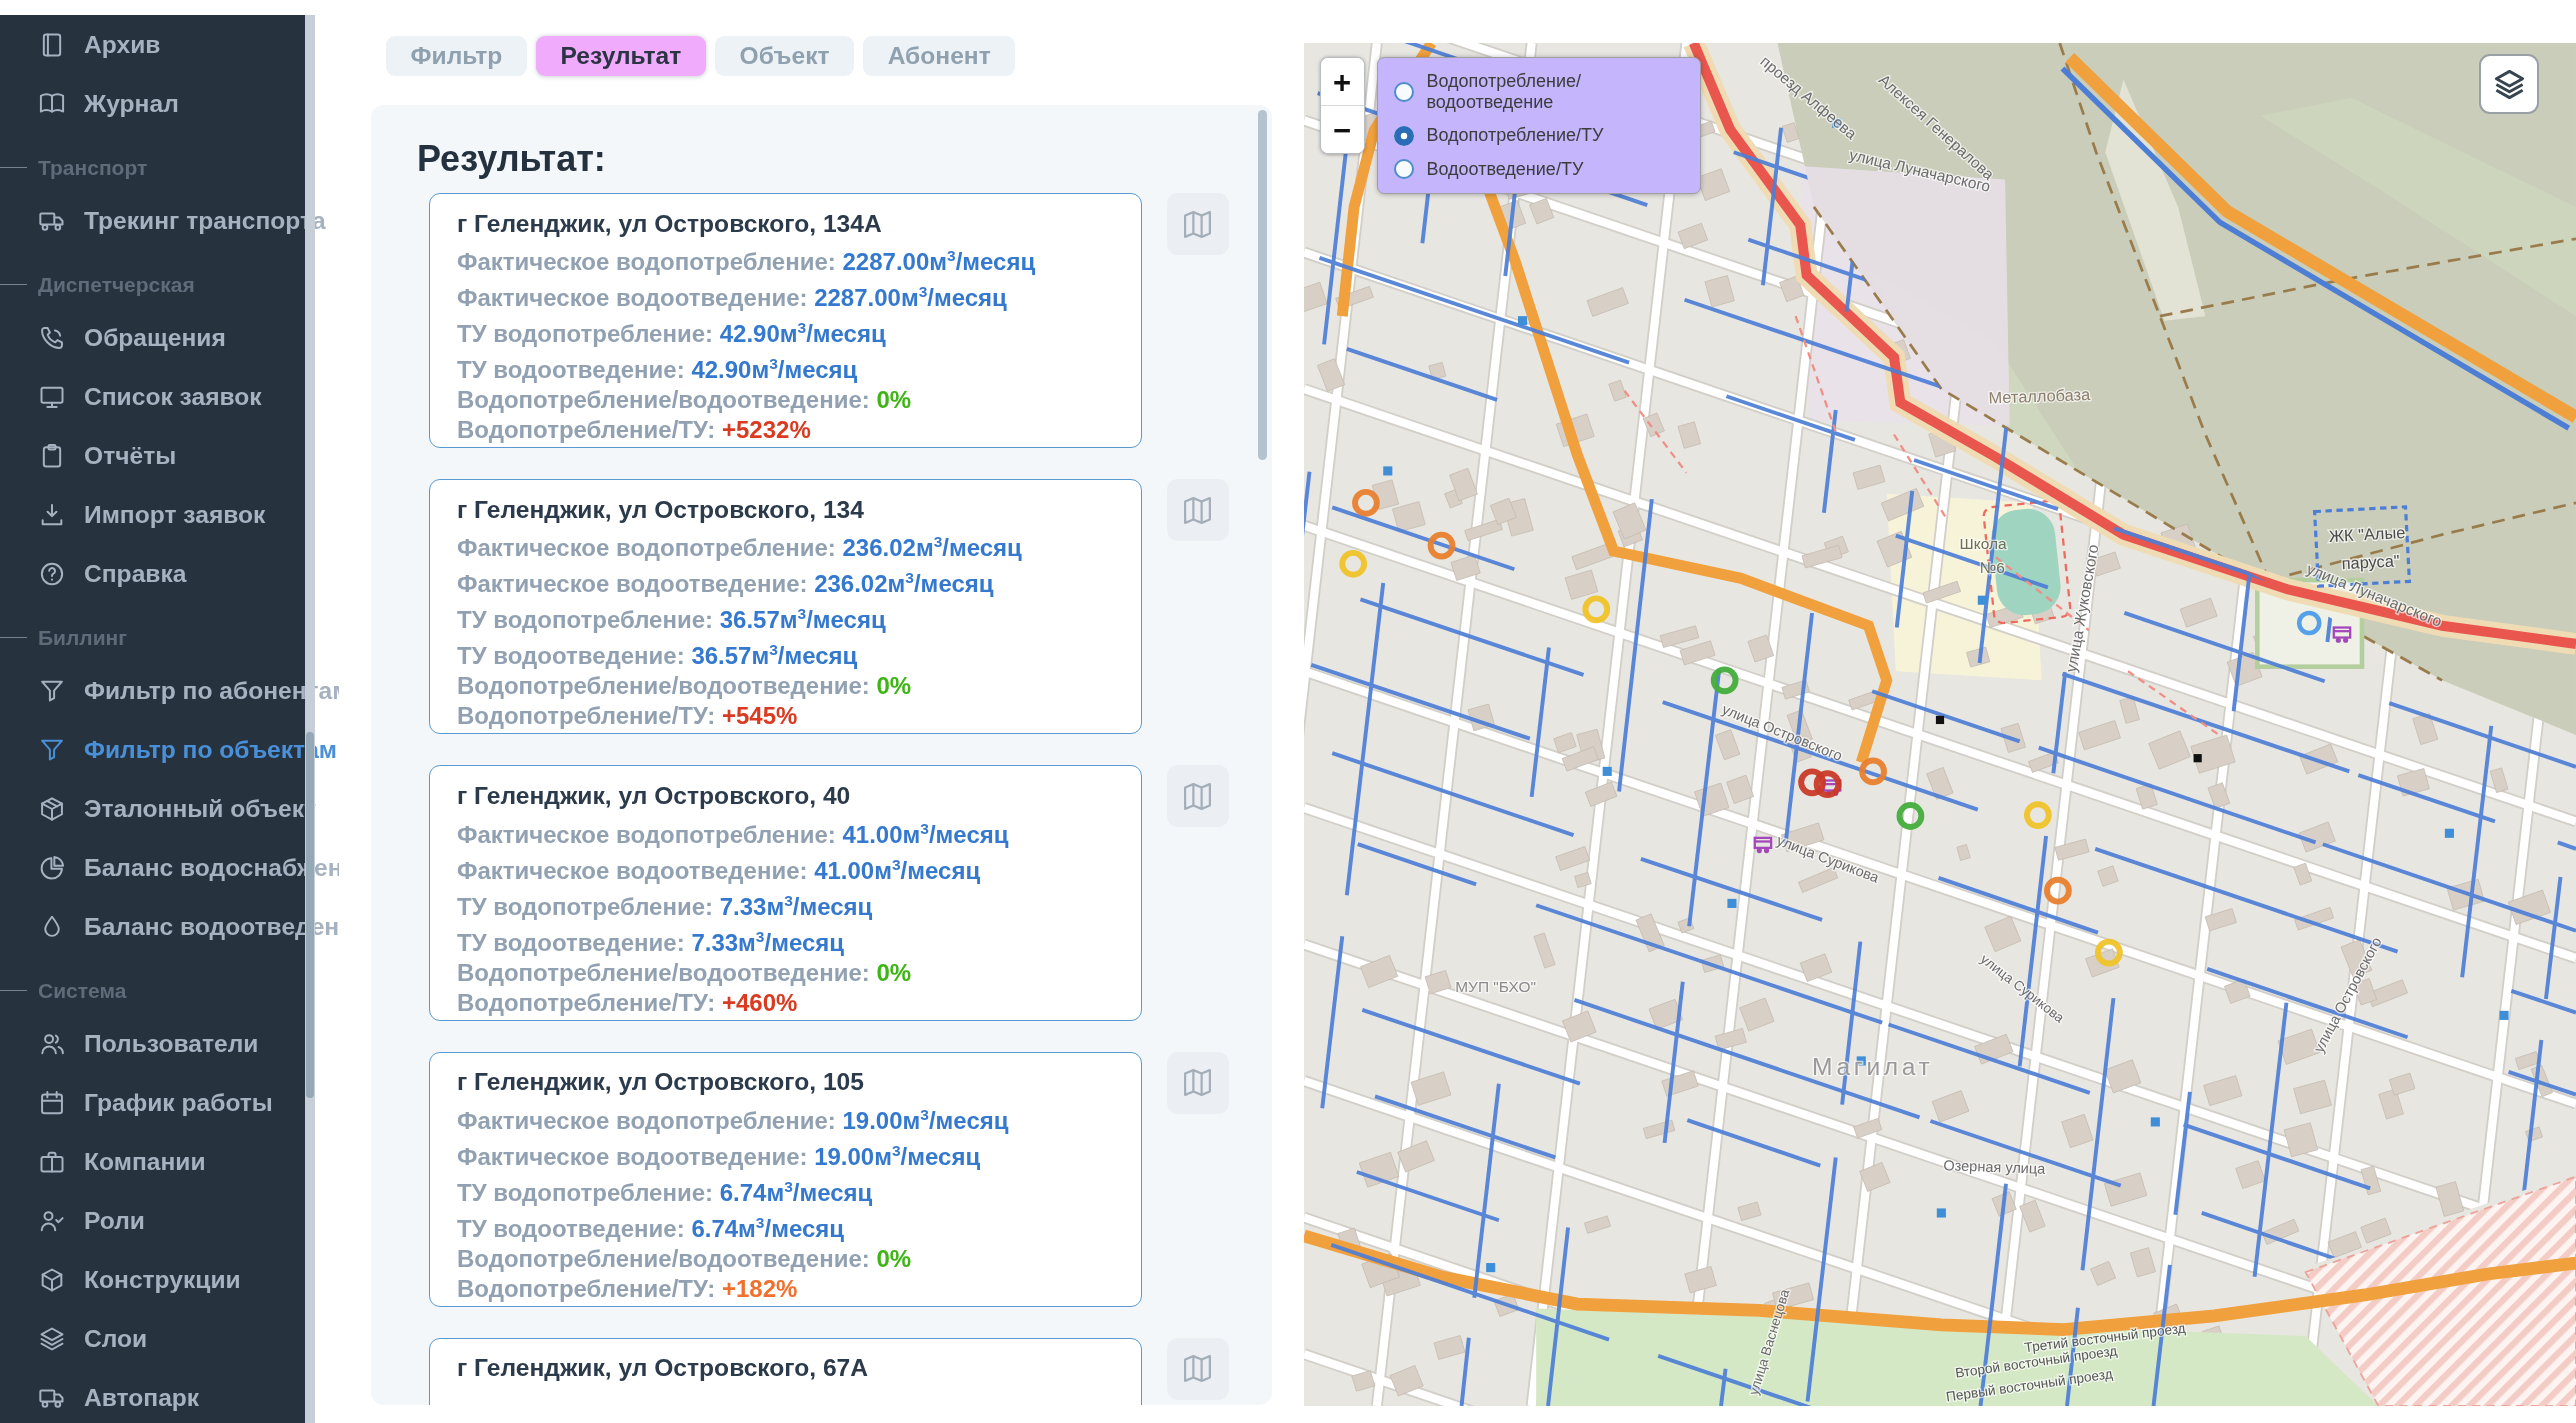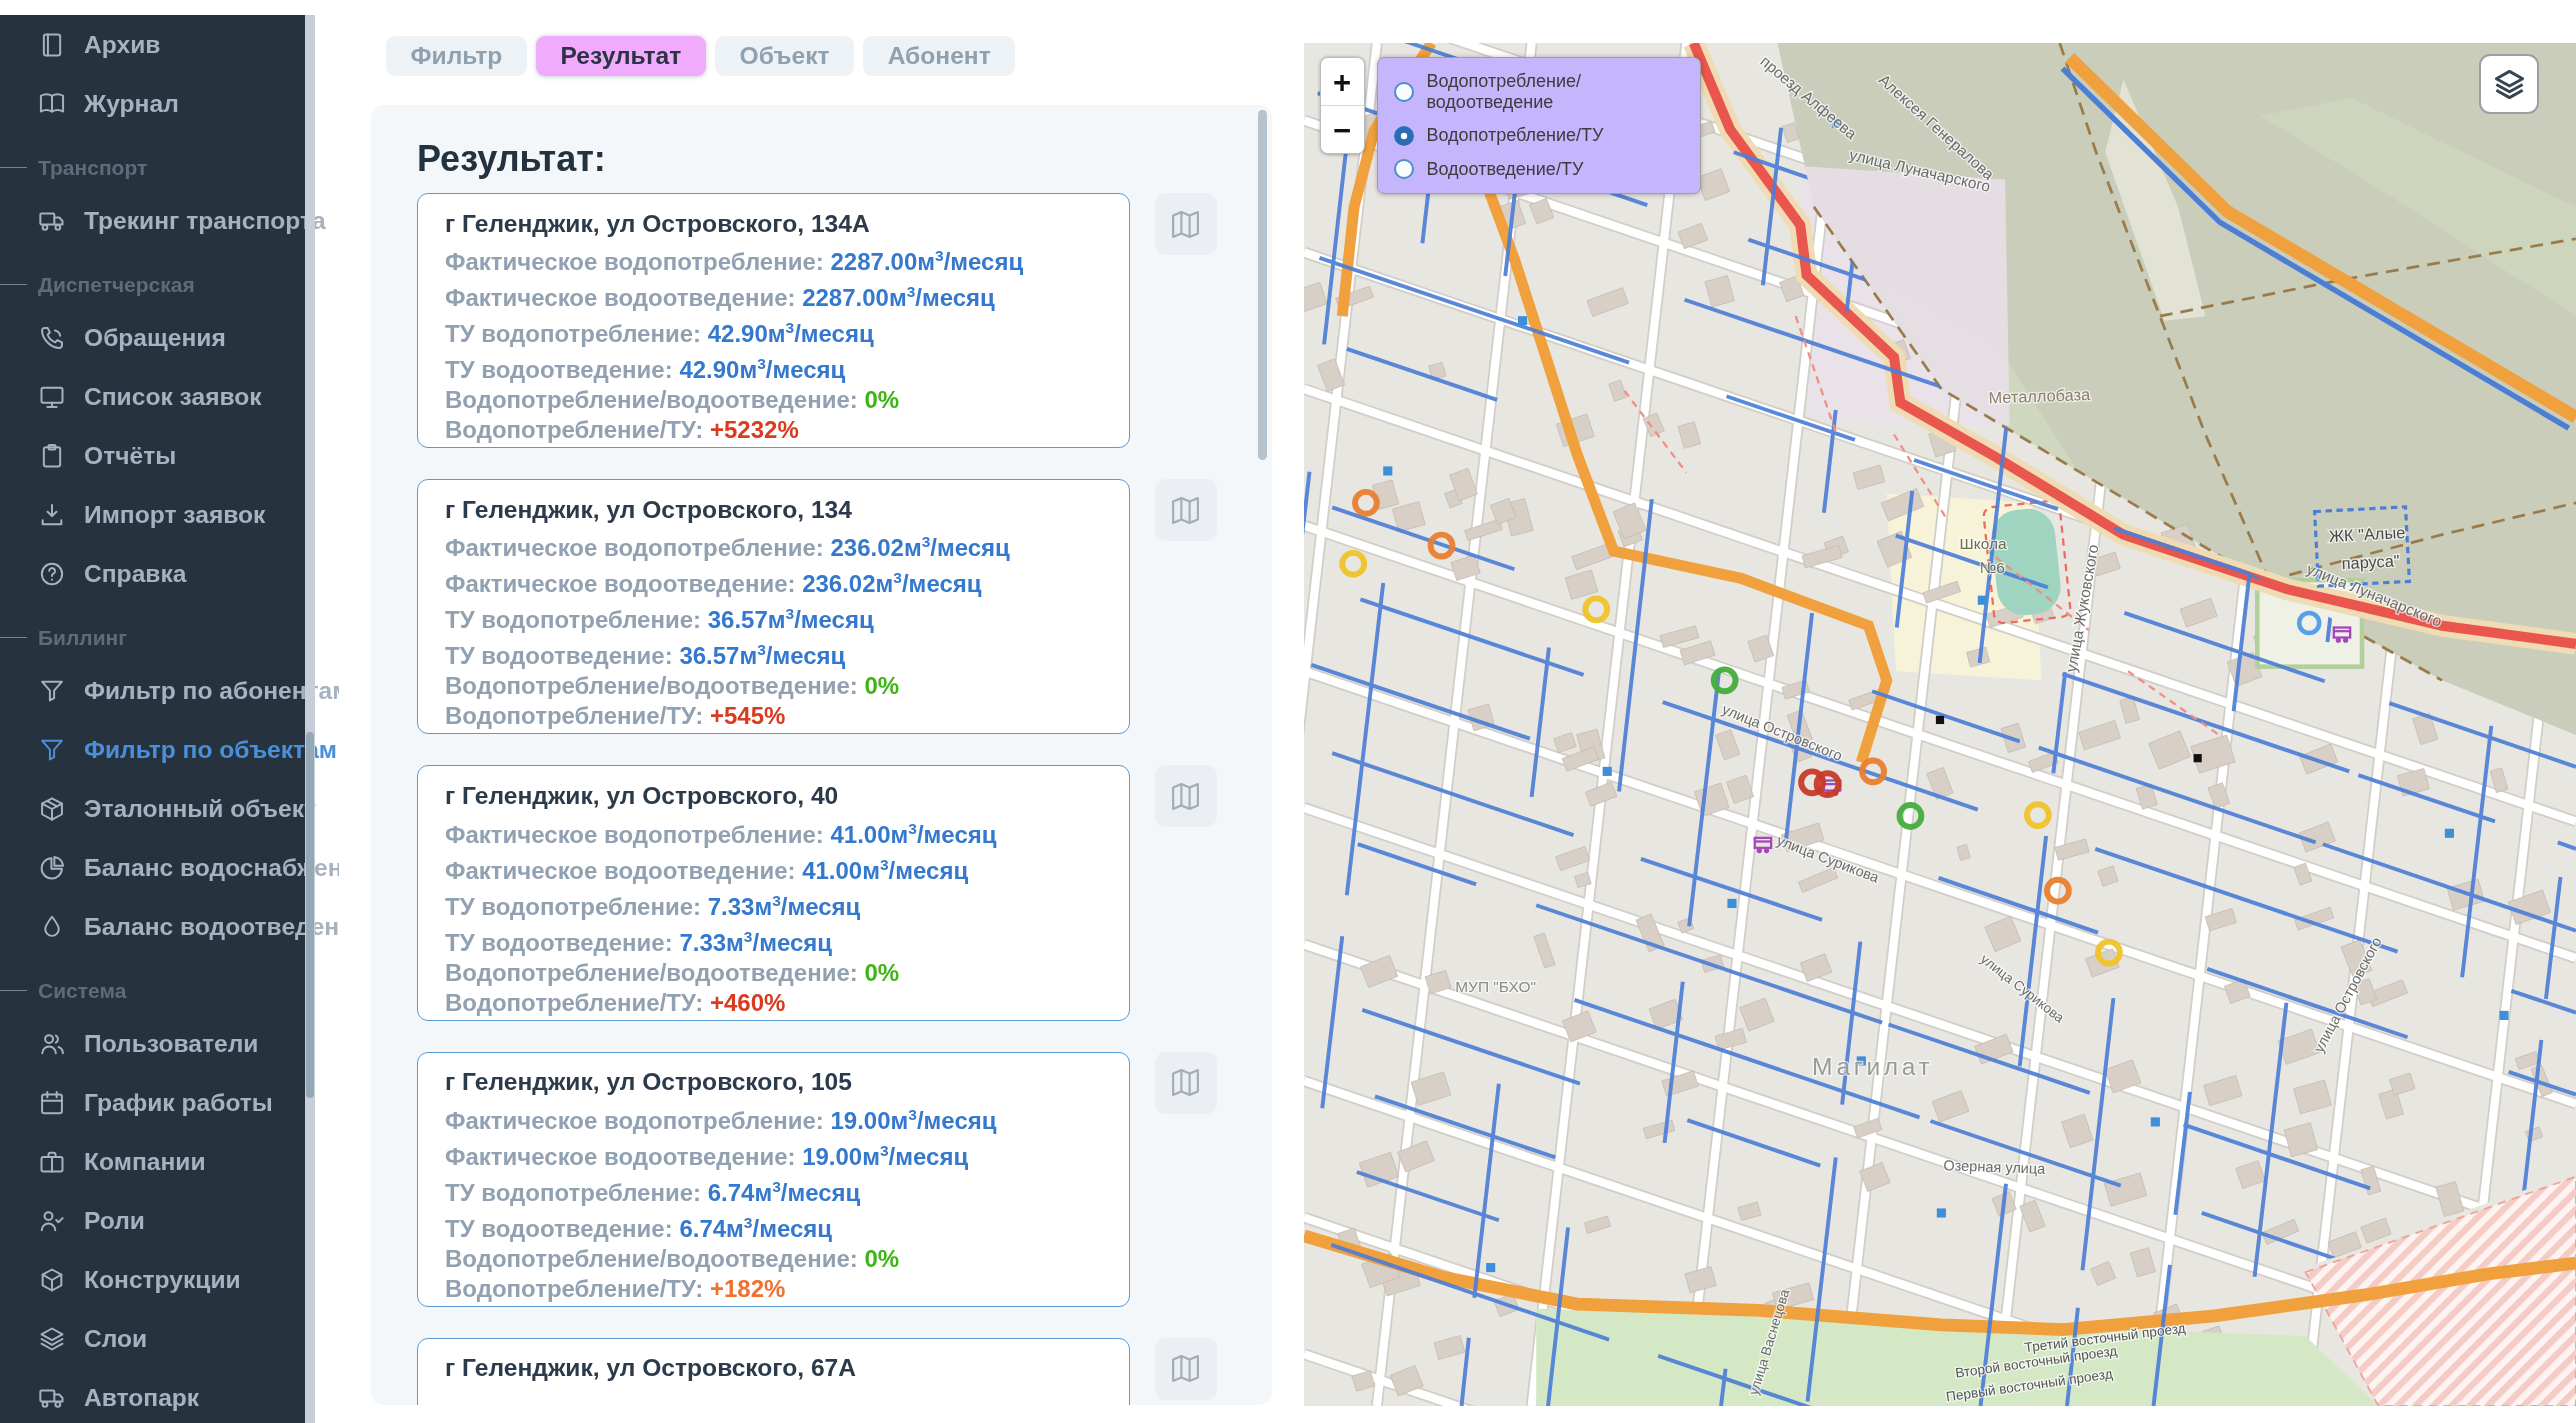--- a/index.html
+++ b/index.html
@@ -27,21 +27,21 @@
   
   #content{position:absolute;left:339px;top:0;width:966px;height:1424px;background:#fff;}
   #tabs{position:absolute;left:47px;top:36px;display:flex;gap:9px;}
   .tab{height:40px;padding:0 24.6px;border-radius:9px;background:#edf2f7;color:#8fa0af;
        font-size:24.6px;font-weight:600;display:flex;align-items:center;cursor:pointer;white-space:nowrap;}
   .tab.active{background:#f0abfc;color:#2b3443;font-weight:700;box-shadow:0 0.9px 4.6px rgba(40,60,90,.25);}
   #results-panel{position:absolute;left:32px;top:105px;width:901px;height:1300px;background:#f3f7fa;
                  border-radius:12.7px;overflow:hidden;}
   #results-title{margin:0;padding:33px 0 0 46px;font-size:36px;font-weight:700;color:#24313f;}
   #cards{position:absolute;left:46px;top:88px;width:837px;}
-  .card-row{position:relative;margin-bottom:31px;display:flex;align-items:flex-start;}
+  .card-row{position:relative;margin-bottom:31px;display:flex;align-items:flex-start;margin-left:12px;}
   .card{width:657px;height:224px;background:#fff;border:1.8px solid #599ad2;border-radius:11px;
         padding:14.6px 27px;overflow:hidden;flex:none;}
   .card-title{font-size:24.6px;font-weight:600;color:#2c3b4c;line-height:29px;margin-bottom:3.6px;}
   .crow{font-size:24px;line-height:30px;color:#91a1b1;font-weight:600;white-space:nowrap;}
   .crow sup{font-size:15.5px;}
   .v-blue{color:#3579cf;}  .v-green{color:#3eb515;}
   .v-red{color:#d93a20;}   .v-orange{color:#f0702d;}
   .map-btn{width:62px;height:62px;margin-left:24.6px;background:#ebeff4;border:none;border-radius:11px;
            display:flex;align-items:center;justify-content:center;cursor:pointer;flex:none;}
   .map-btn svg{width:33px;height:33px;stroke:#a4aeb8;fill:none;stroke-width:1.6;stroke-linejoin:round;}

